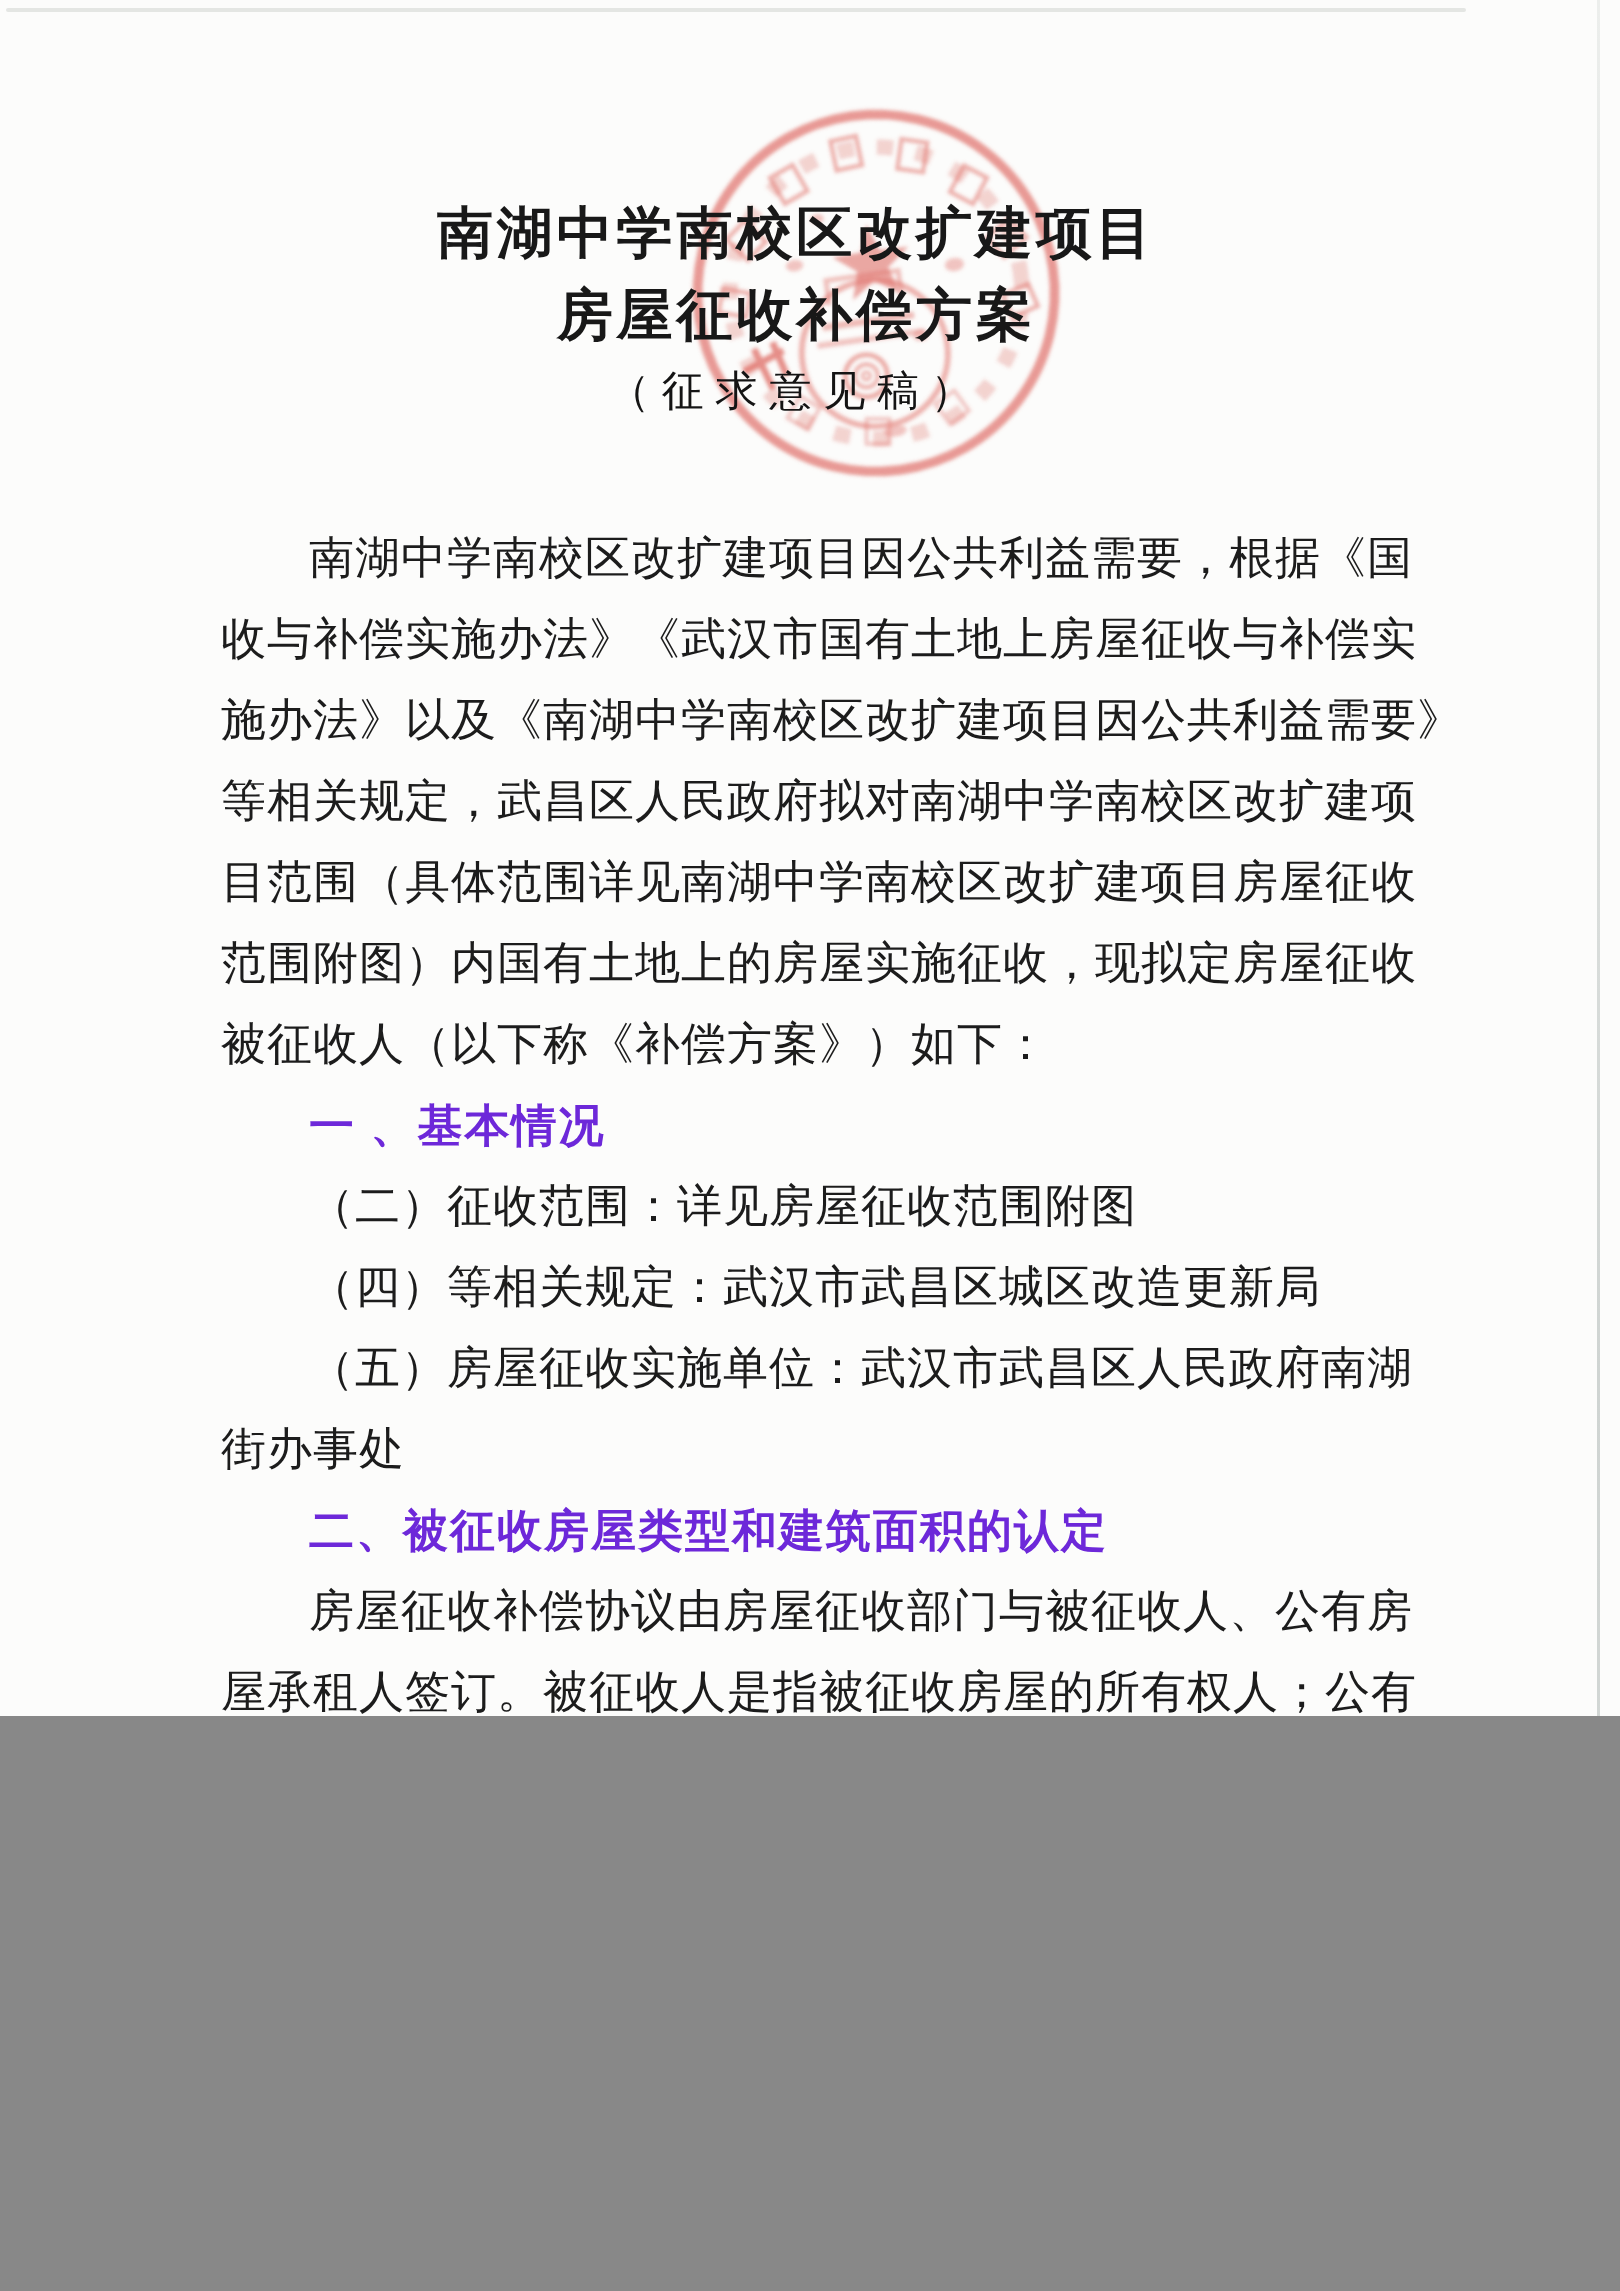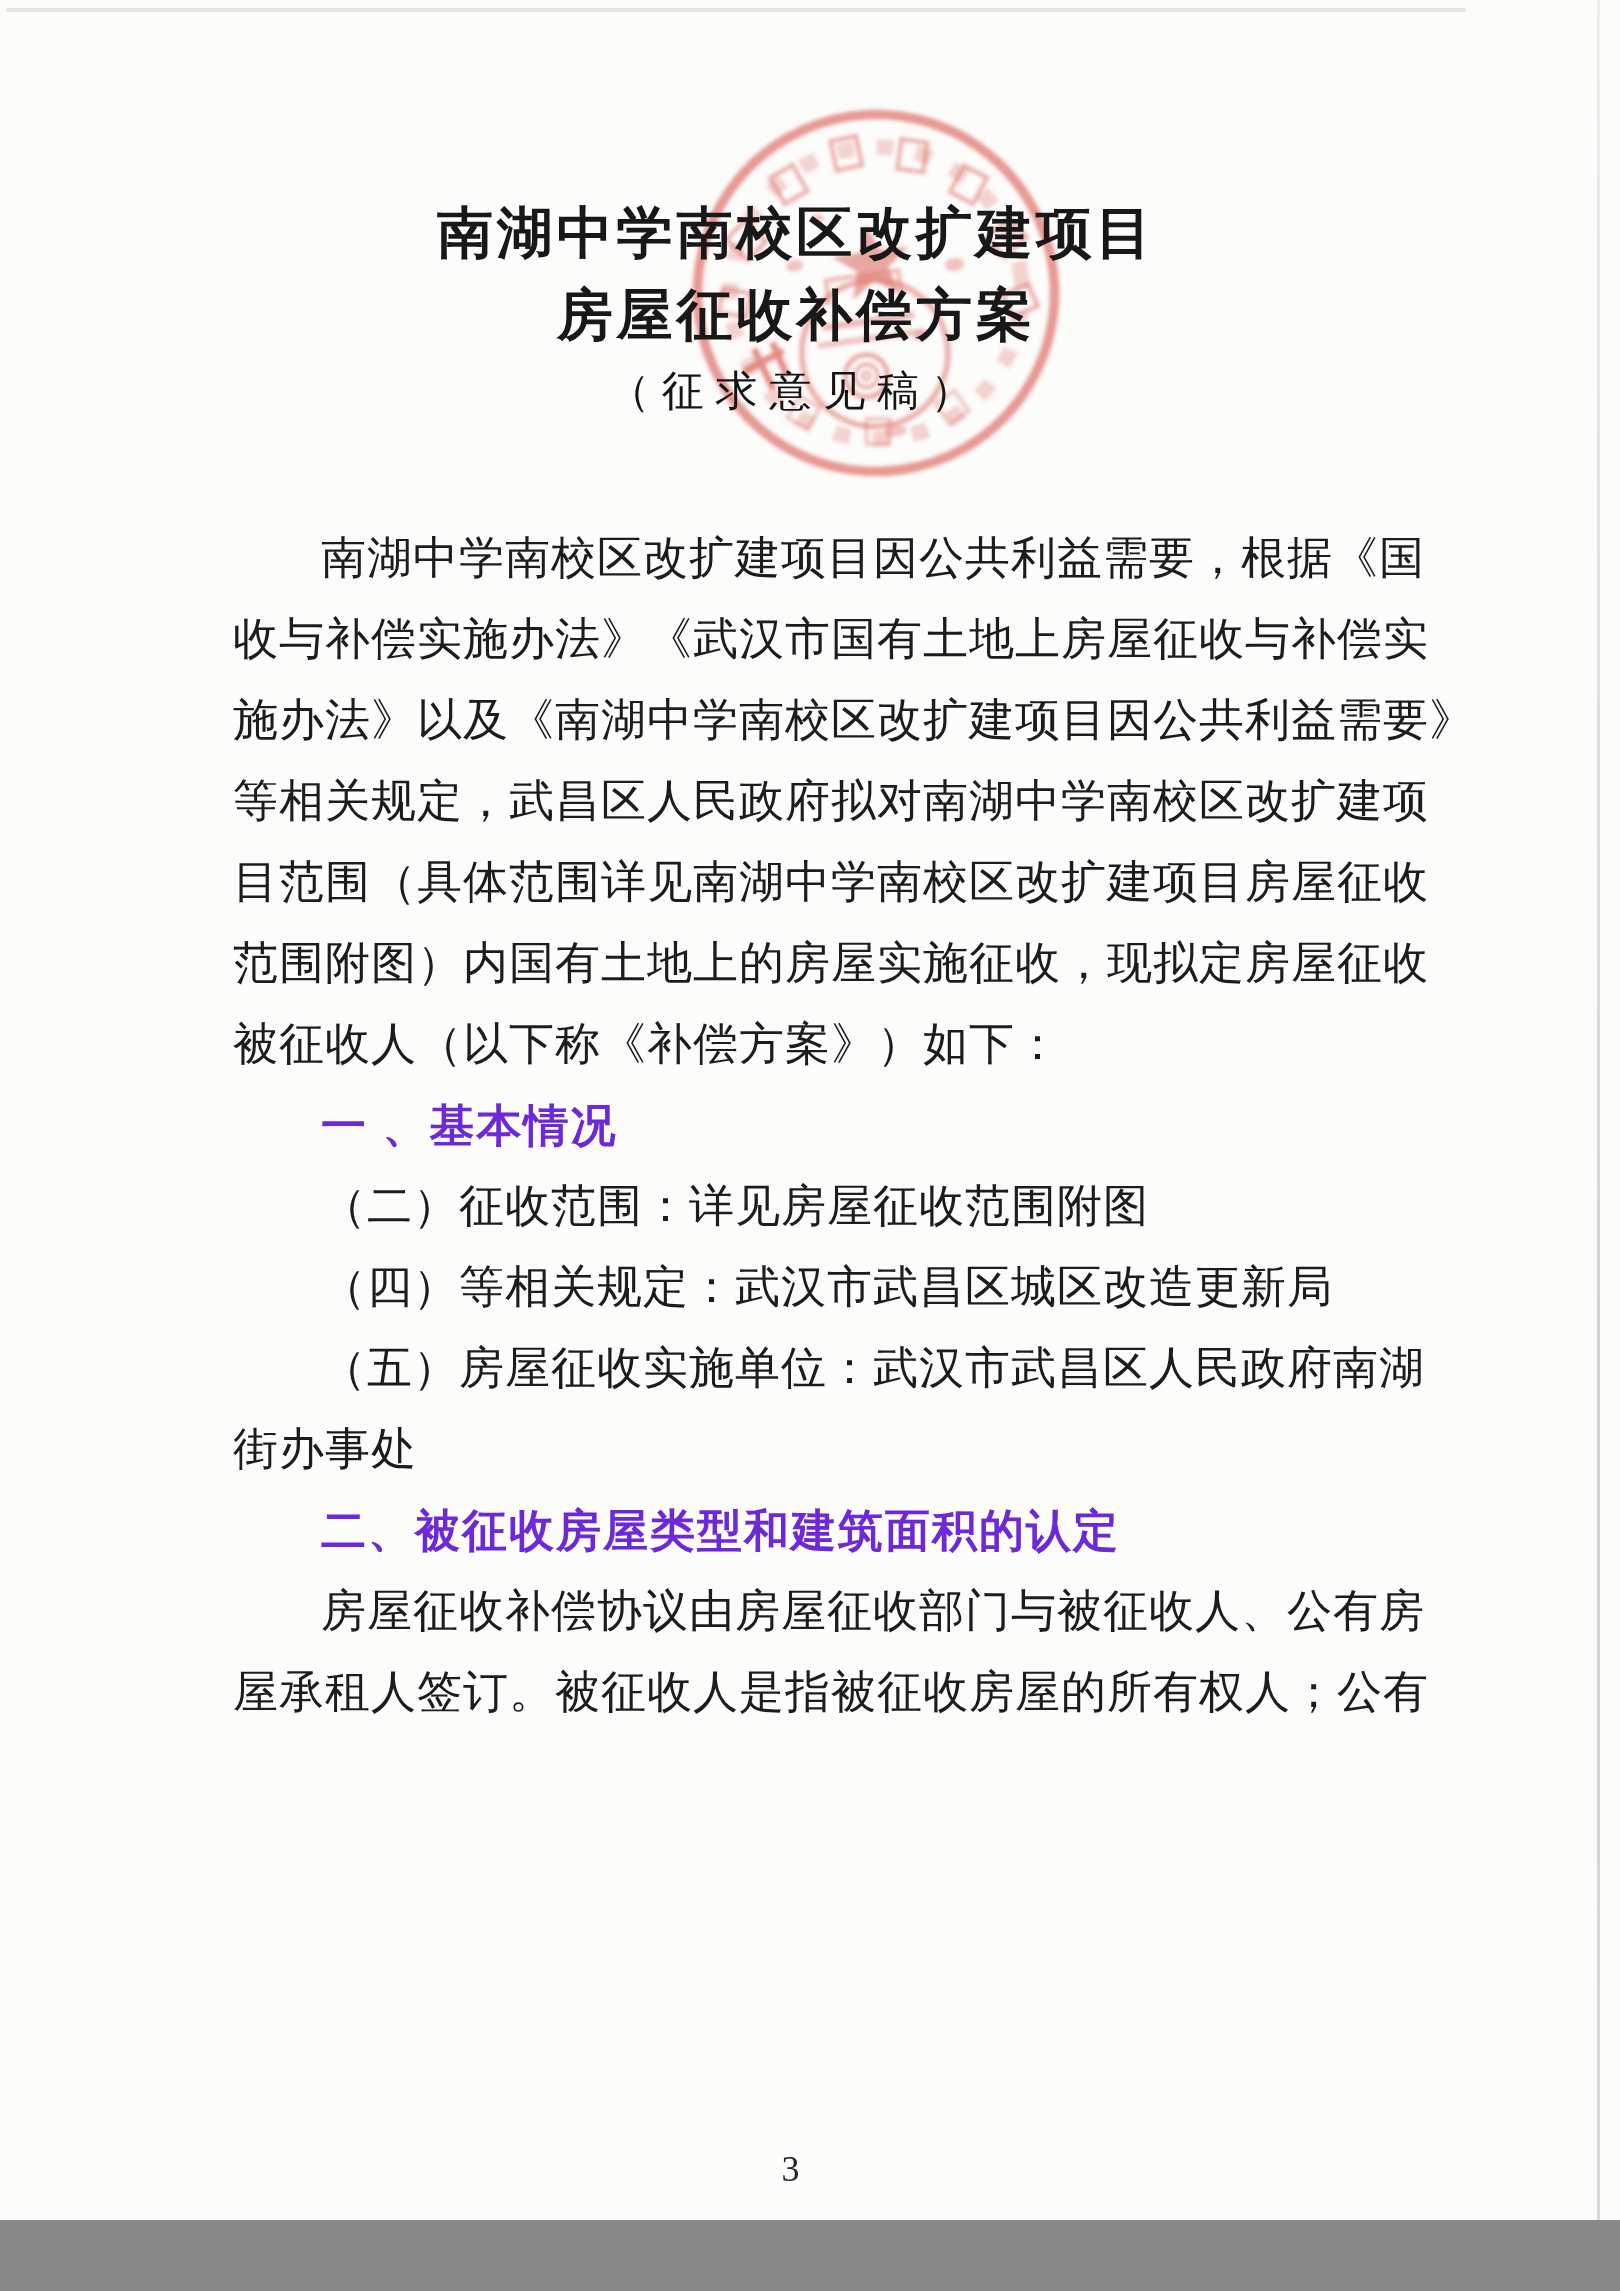--- a/index.html
+++ b/index.html
@@ -1,18 +1,18 @@
 <!DOCTYPE html>
 <html><head>
 <meta charset="utf-8">
 <style>
   html,body{margin:0;padding:0;background:#888;}
   .page{
     position:relative;
-    width:1620px;height:2220px;
+    width:1620px;height:1716px;
     margin:0 auto;
     background:#fcfcfb;
     overflow:hidden;
     font-family:"Liberation Serif","DejaVu Serif",serif;
     color:#1c1c1c;
   }
   
   .artifact-top{
     position:absolute;left:5.9px;top:7.8px;width:1460px;height:3.9px;
     background:#e4e6e3;border-radius:2px;
@@ -40,21 +40,21 @@
     color:#181818;
   }
   .subtitle{
     font-family:"Liberation Serif","DejaVu Serif",serif;
     font-weight:400;
     font-size:42px;line-height:55px;letter-spacing:11.8px;
     margin-top:7.8px;color:#141414;
   }
   
   .body-text{
-    position:absolute;left:233px;top:518px;width:1255px;
+    position:absolute;left:221px;top:518px;width:1255px;
     font-size:45px;line-height:81px;letter-spacing:1px;
   }
   .line{white-space:nowrap;}
   .indent{padding-left:88px;}
   .heading{
     font-family:"Liberation Sans","DejaVu Sans",sans-serif;
     font-weight:700;letter-spacing:2px;color:#6d28d9;
   }
   .page-number{
     position:absolute;left:-19.6px;top:2148px;width:1620px;

